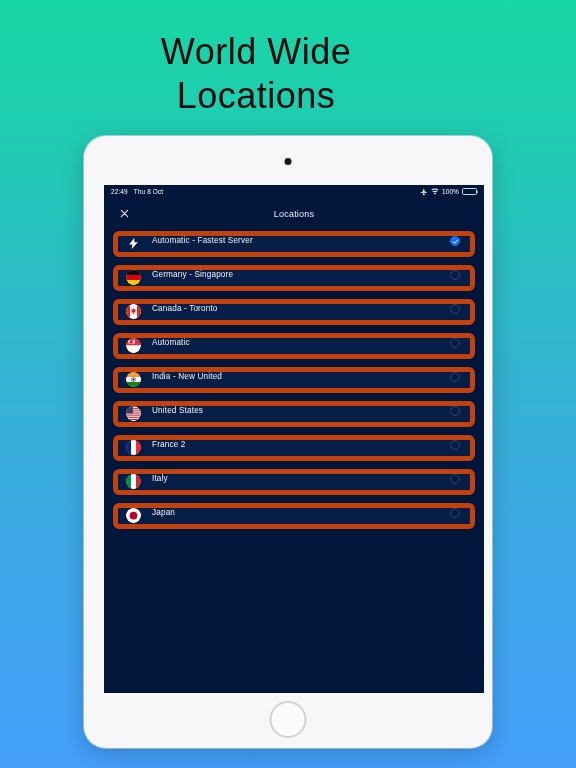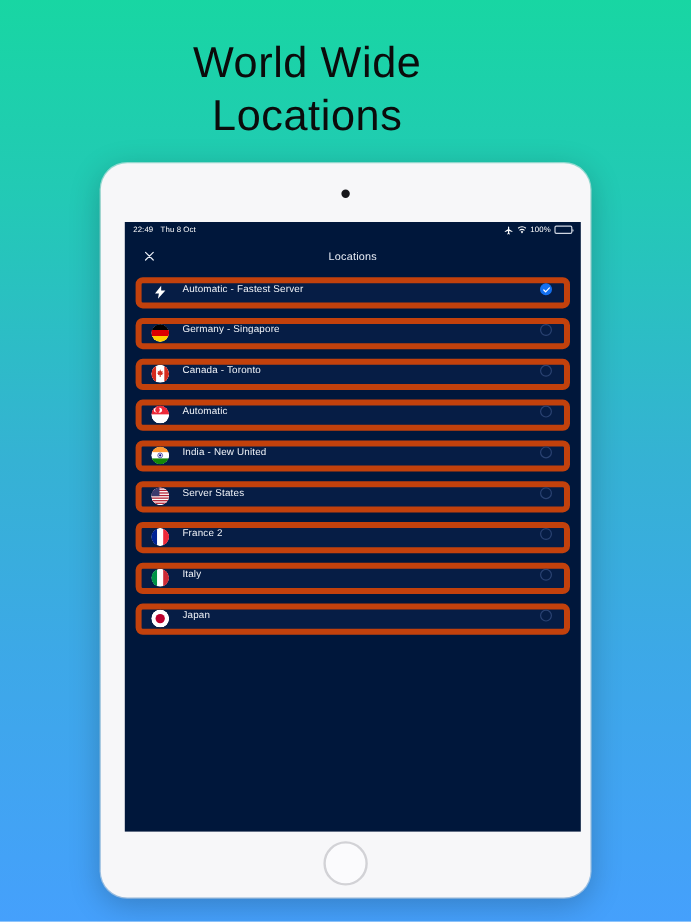--- a/index.html
+++ b/index.html
@@ -358,21 +358,21 @@
                 <rect y="3.43" width="24" height="1.71" fill="#b22234"></rect>
                 <rect y="6.86" width="24" height="1.71" fill="#b22234"></rect>
                 <rect y="10.290000000000001" width="24" height="1.71" fill="#b22234"></rect>
                 <rect y="13.72" width="24" height="1.71" fill="#b22234"></rect>
                 <rect y="17.150000000000002" width="24" height="1.71" fill="#b22234"></rect>
                 <rect y="20.580000000000002" width="24" height="1.71" fill="#b22234"></rect>
                 <rect width="11" height="12" fill="#3c3b6e"></rect>
               </g>
             </svg>
           </div>
-          <div class="row-label">Server States</div>
+          <div class="row-label">United States</div>
           <div class="row-select"></div>
         </div>
         <div class="location-row">
           <div class="row-icon">
             <svg class="flag" viewBox="0 0 24 24" xmlns="http://www.w3.org/2000/svg">
               <defs>
                 <clipPath id="c">
                   <circle cx="12" cy="12" r="12"></circle>
                 </clipPath>
               </defs>

